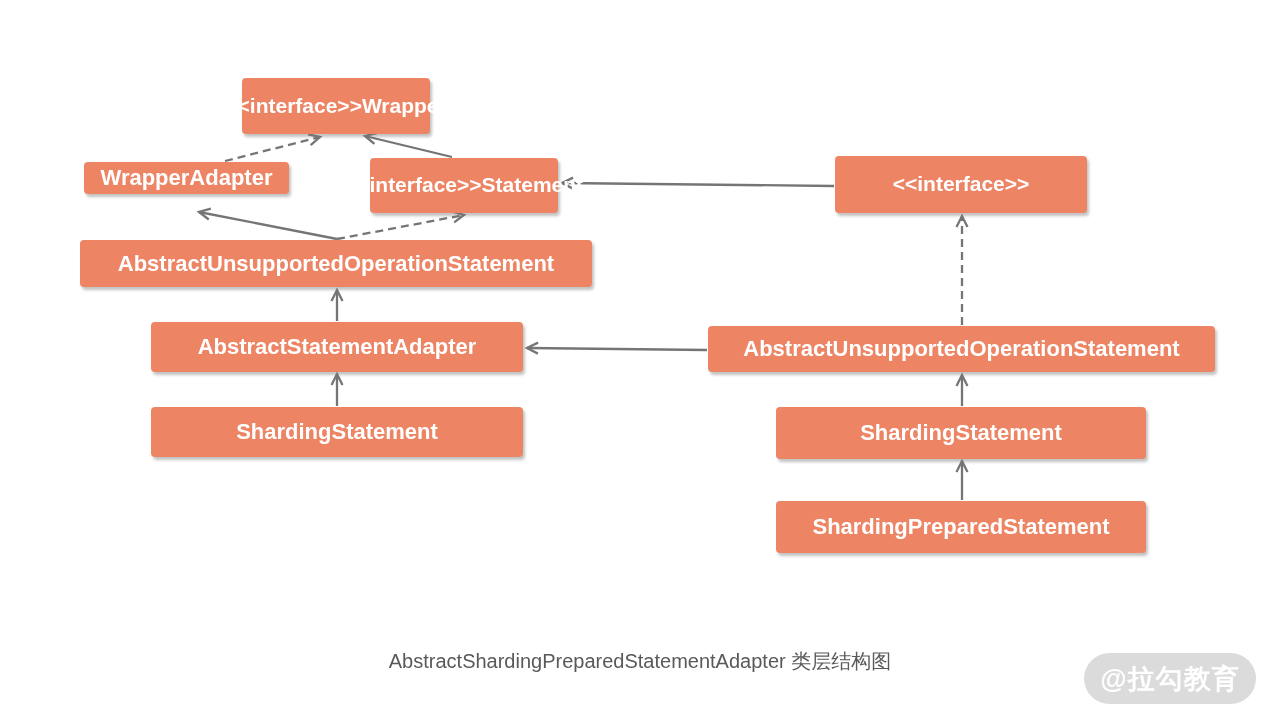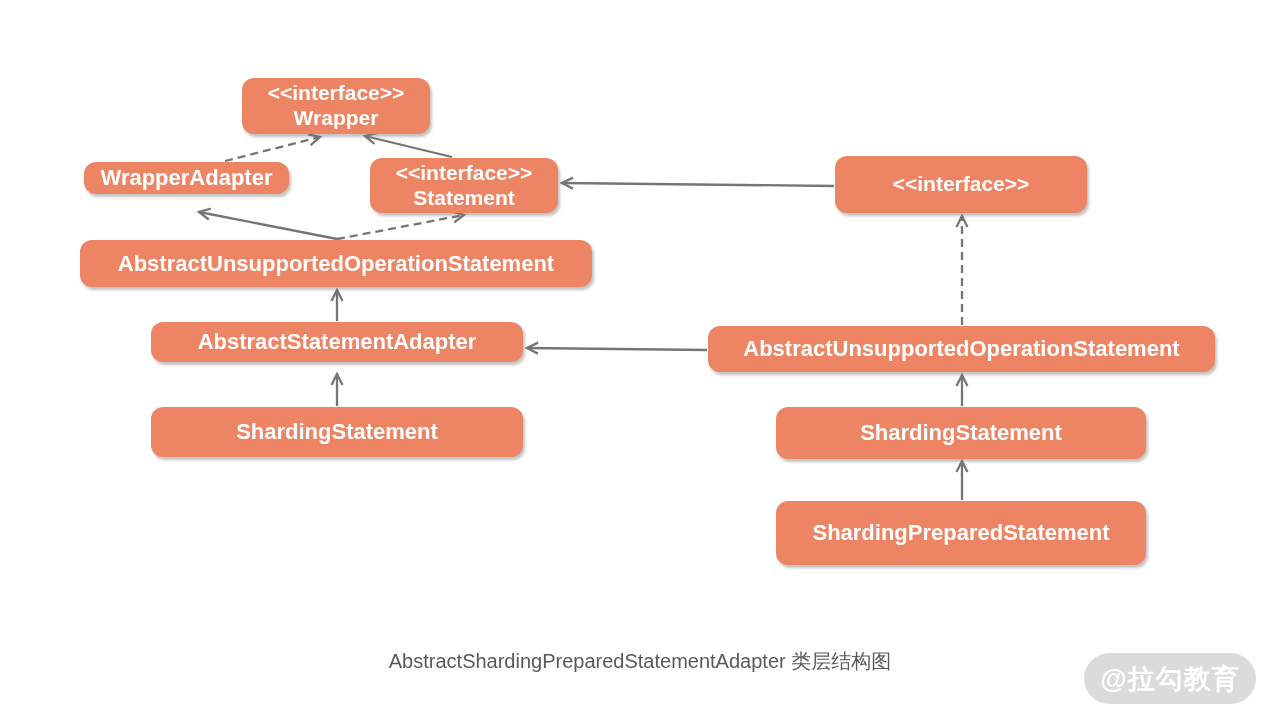--- a/index.html
+++ b/index.html
@@ -23,23 +23,22 @@
     fill: none;
   }
   .edge.dashed {
     stroke-dasharray: 8 5;
   }
   .node {
     position: absolute;
     box-sizing: border-box;
     background: var(--node-fill, #ED8565);
     color: var(--node-text, #ffffff);
-    border-radius: 12px;
+    border-radius: 4px;
     display: flex;
-    flex-direction: column;
     align-items: center;
     justify-content: center;
     text-align: center;
     font-weight: bold;
     box-shadow: 2px 3px 3px rgba(120,120,120,0.45);
     line-height: 1.18;
   }
   .node .node-line { font-size: 21px; white-space: nowrap; }
   .node.single .node-line { font-size: 22px; }
   #caption {
@@ -107,28 +106,28 @@
     <div class="node" style="left: 370px; top: 158px; width: 188px; height: 55px;">
       <div class="node-line">&lt;&lt;interface&gt;&gt;</div>
       <div class="node-line">Statement</div>
     </div>
     <div class="node" style="left: 835px; top: 156px; width: 252px; height: 57px;">
       <div class="node-line">&lt;&lt;interface&gt;&gt;</div>
     </div>
     <div class="node single" style="left: 80px; top: 240px; width: 512px; height: 47px;">
       <div class="node-line">AbstractUnsupportedOperationStatement</div>
     </div>
-    <div class="node single" style="left: 151px; top: 322px; width: 372px; height: 40px;">
+    <div class="node single" style="left: 151px; top: 322px; width: 372px; height: 50px;">
       <div class="node-line">AbstractStatementAdapter</div>
     </div>
     <div class="node single" style="left: 708px; top: 326px; width: 507px; height: 46px;">
       <div class="node-line">AbstractUnsupportedOperationStatement</div>
     </div>
     <div class="node single" style="left: 151px; top: 407px; width: 372px; height: 50px;">
       <div class="node-line">ShardingStatement</div>
     </div>
     <div class="node single" style="left: 776px; top: 407px; width: 370px; height: 52px;">
       <div class="node-line">ShardingStatement</div>
     </div>
-    <div class="node single" style="left: 776px; top: 501px; width: 370px; height: 64px;">
+    <div class="node single" style="left: 776px; top: 501px; width: 370px; height: 52px;">
       <div class="node-line">ShardingPreparedStatement</div>
     </div>
   </div>
 
 </body></html>

